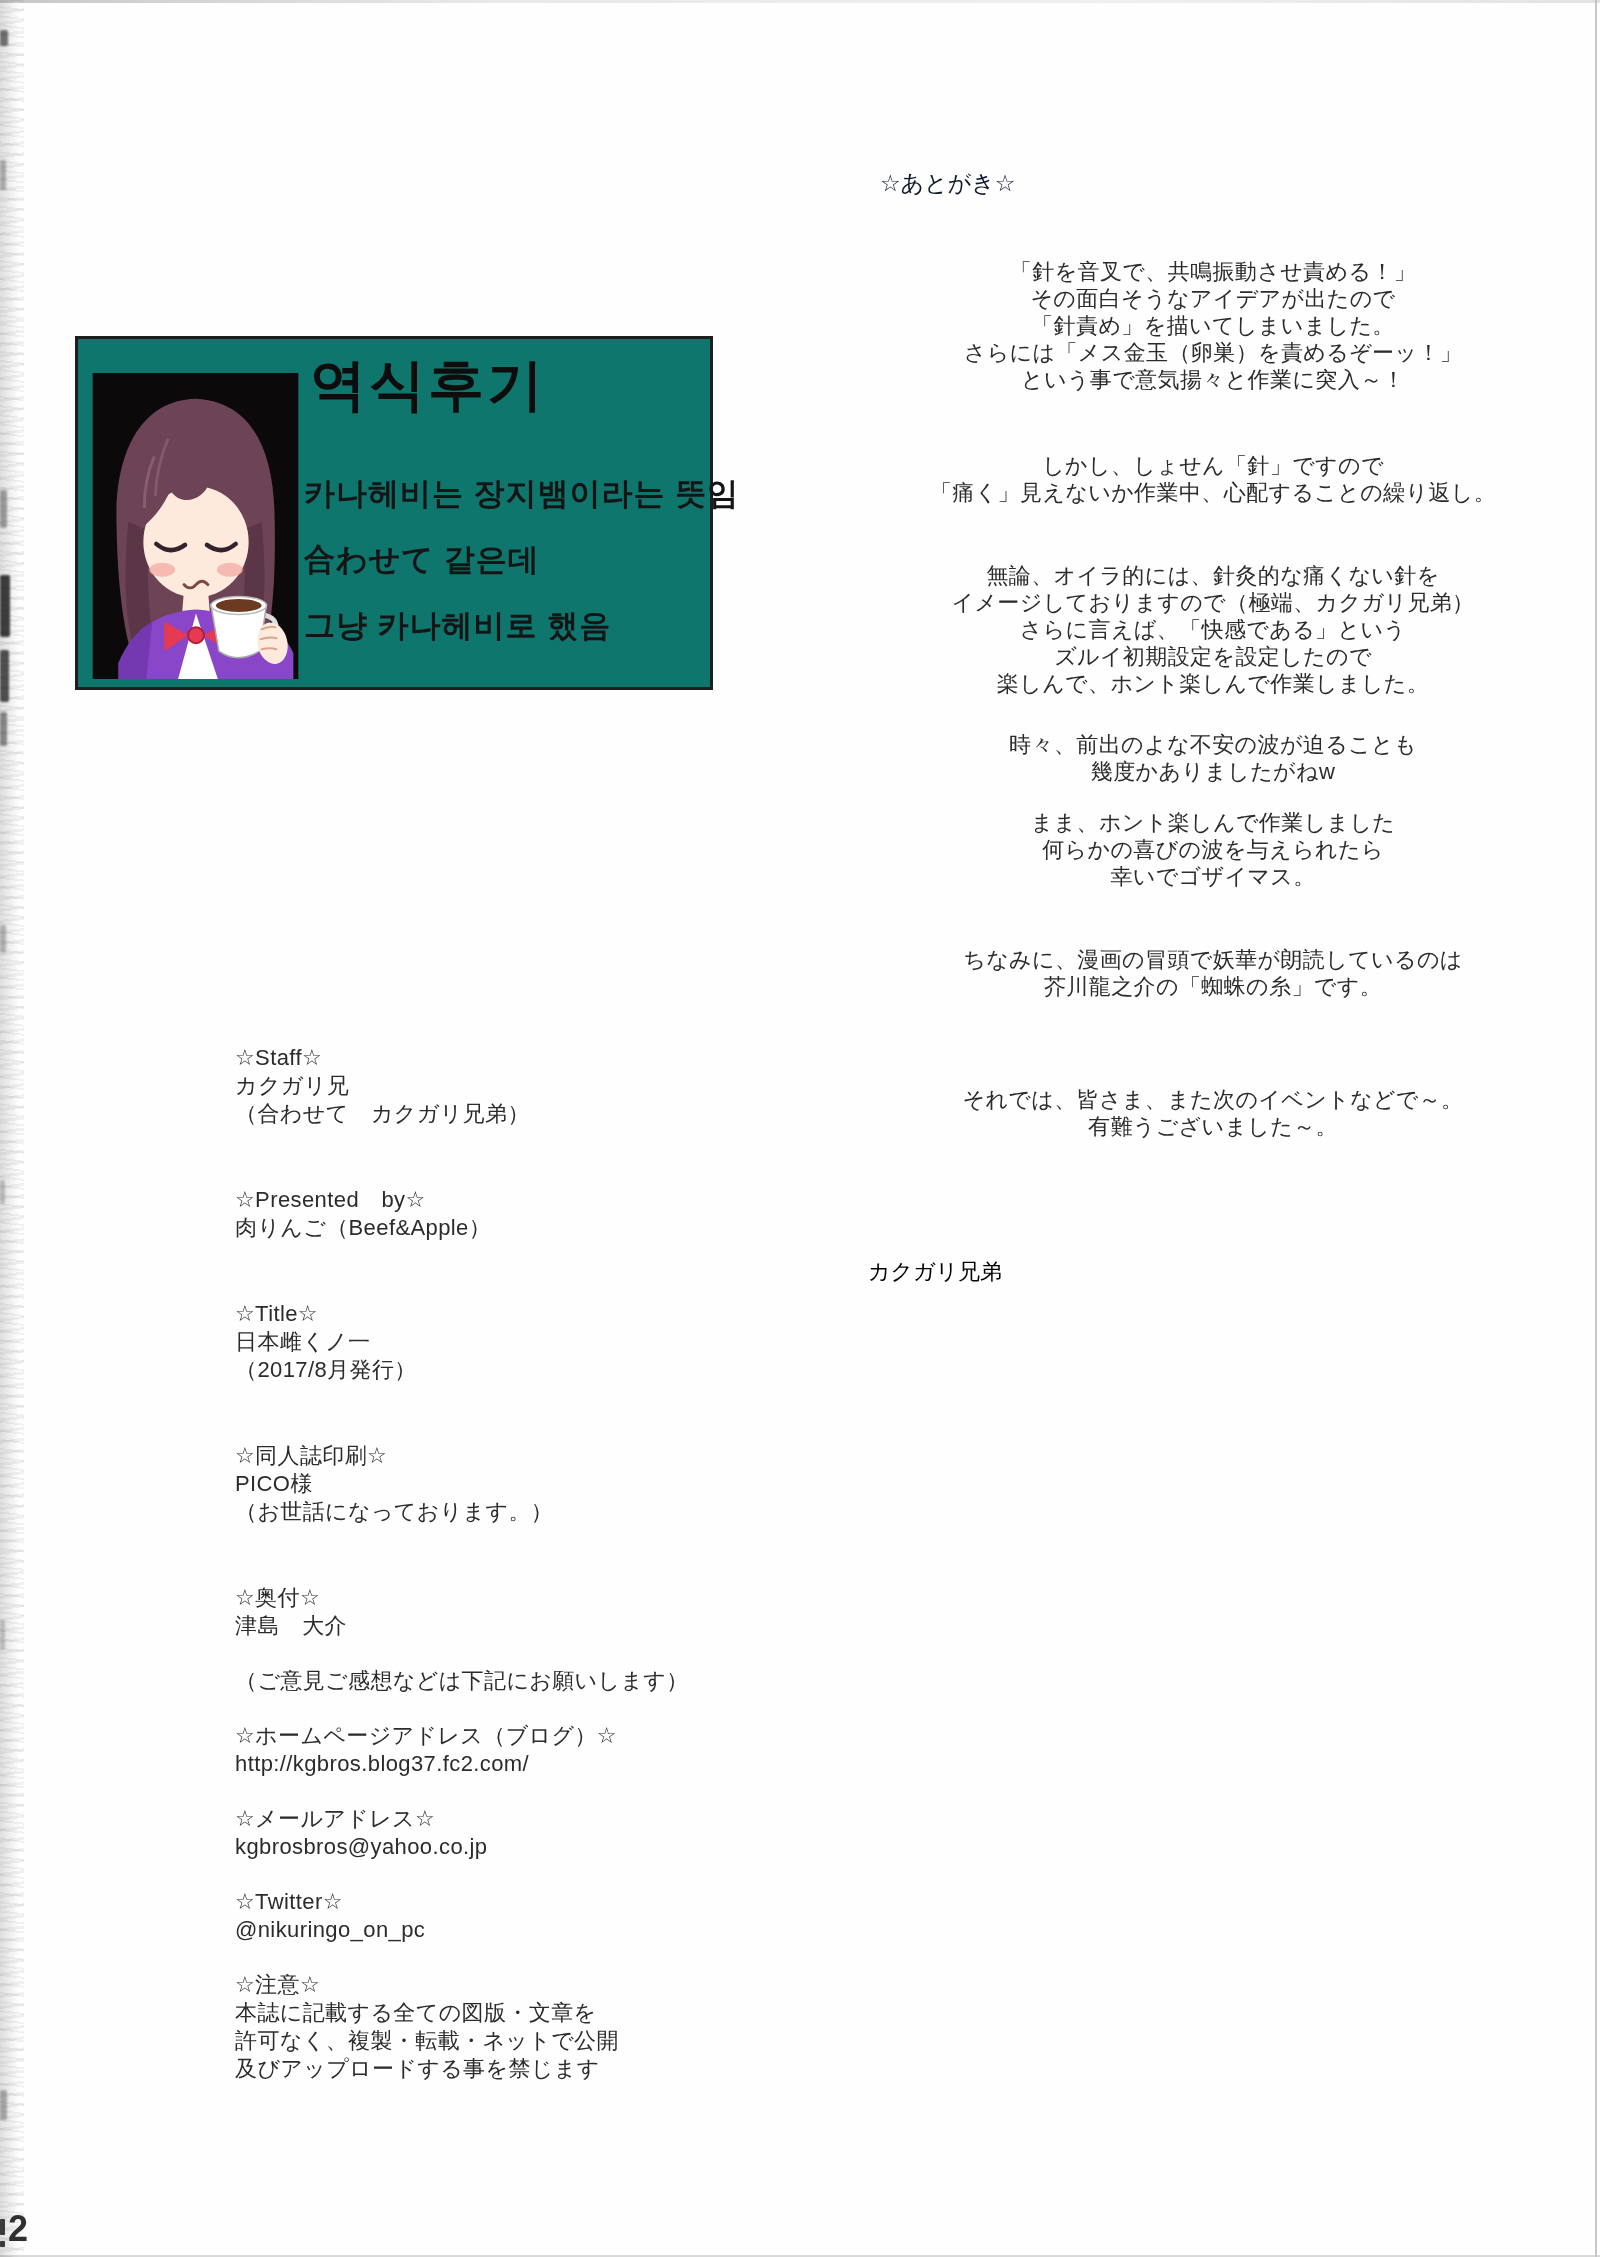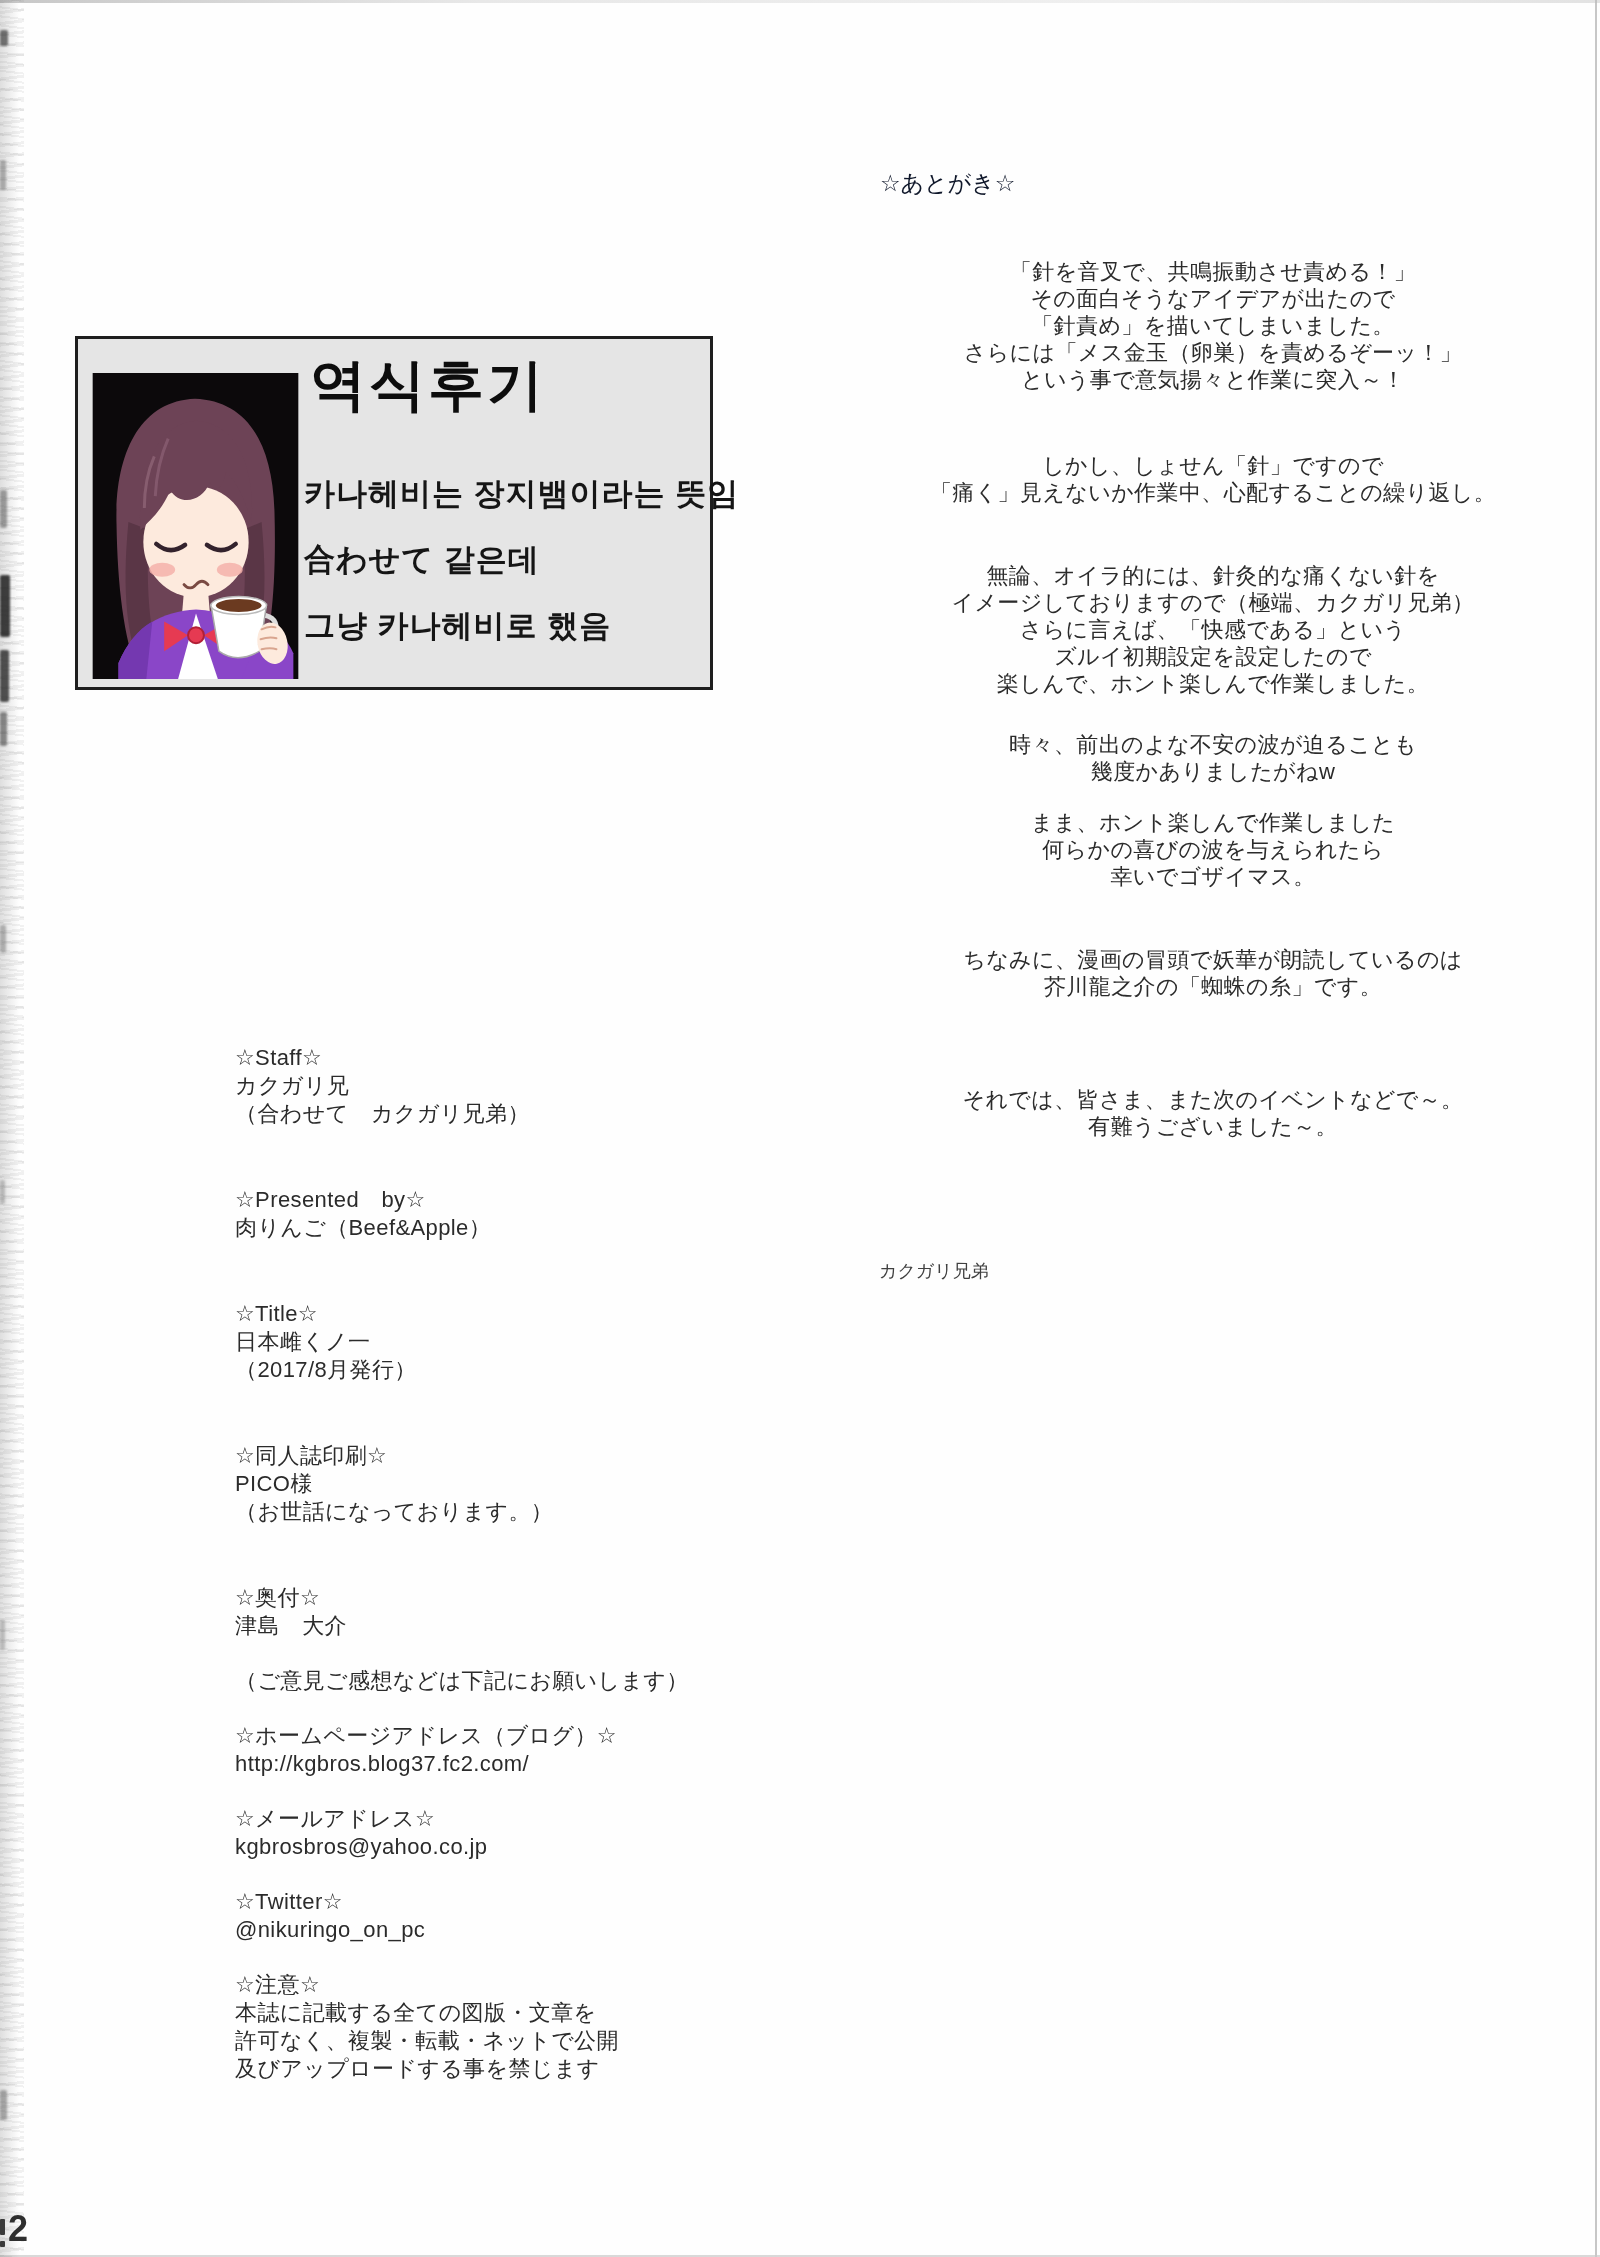--- a/index.html
+++ b/index.html
@@ -19,21 +19,21 @@
   .scan-left-strip{position:absolute;left:0;top:0;width:24px;height:100%;
     background:
       repeating-linear-gradient(173deg, rgba(120,120,120,.10) 0 3px, rgba(255,255,255,0) 3px 11px),
       repeating-linear-gradient(7deg, rgba(90,90,90,.08) 0 2px, rgba(255,255,255,0) 2px 9px),
       linear-gradient(to right, rgba(140,140,140,.28), rgba(255,255,255,0) 80%);
   }
   .noise-blob{position:absolute;filter:blur(1px);border-radius:2px;}
 
   
   .translator-box{position:absolute;left:75px;top:336px;width:632px;height:348px;
-    border:3px solid #1e1e1e;background:#e5e5e5;}
+    border:3px solid #1e1e1e;background:#0f766e;}
   .portrait{position:absolute;left:14px;top:34px;width:207px;height:306px;display:block;}
   .box-title{position:absolute;left:232px;top:14px;width:390px;
     font-size:56px;font-weight:900;color:#0d0d0d;letter-spacing:3px;line-height:1.15;}
   .box-lines{position:absolute;left:226px;top:122px;width:400px;
     font-size:31px;font-weight:700;color:#151515;line-height:66px;letter-spacing:1px;white-space:nowrap;}
 
   
   .p-bg{fill:var(--background,#0c090b);}
   .p-hair{fill:var(--hair,#6d4356);}
   .p-hair-dark{fill:var(--hair_dark,#5a3646);}
@@ -44,21 +44,21 @@
   .p-cardigan-dark{fill:var(--cardigan_dark,#7438b0);}
   .p-bow{fill:var(--bow,#e63a52);}
   .p-cup{fill:var(--cup,#ffffff);}
   .p-coffee{fill:var(--coffee,#6b3a20);}
 
   
   .afterword{position:absolute;left:868px;top:170px;width:690px;}
   .afterword-heading{font-size:23px;line-height:27px;margin:0 0 61px 12px;color:#0f172a;}
   .para{font-size:22px;line-height:27px;letter-spacing:.4px;color:#2b2b2b;}
   .para div{white-space:nowrap;text-align:center;}
-  .signature{font-size:18px;line-height:27px;margin-top:118px;margin-left:11px;color:#404040;}
+  .signature{font-size:22px;line-height:27px;margin-top:118px;margin-left:0;color:#000000;}
 
   
   .credits{position:absolute;left:235px;top:1044px;width:520px;}
   .credits-section{font-size:22px;line-height:28px;letter-spacing:.4px;color:#2b2b2b;margin-bottom:27px;}
   .credits-section.big-gap{margin-bottom:58px;}
   .credits-section div{white-space:nowrap;}
 
   
   .page-number{position:absolute;left:8px;top:2208px;font-size:36px;font-weight:700;color:#2f2f2f;}
   .page-number-fragment{position:absolute;left:0px;top:2219px;width:5px;height:16px;background:#3a3a3a;border-radius:1px;}

